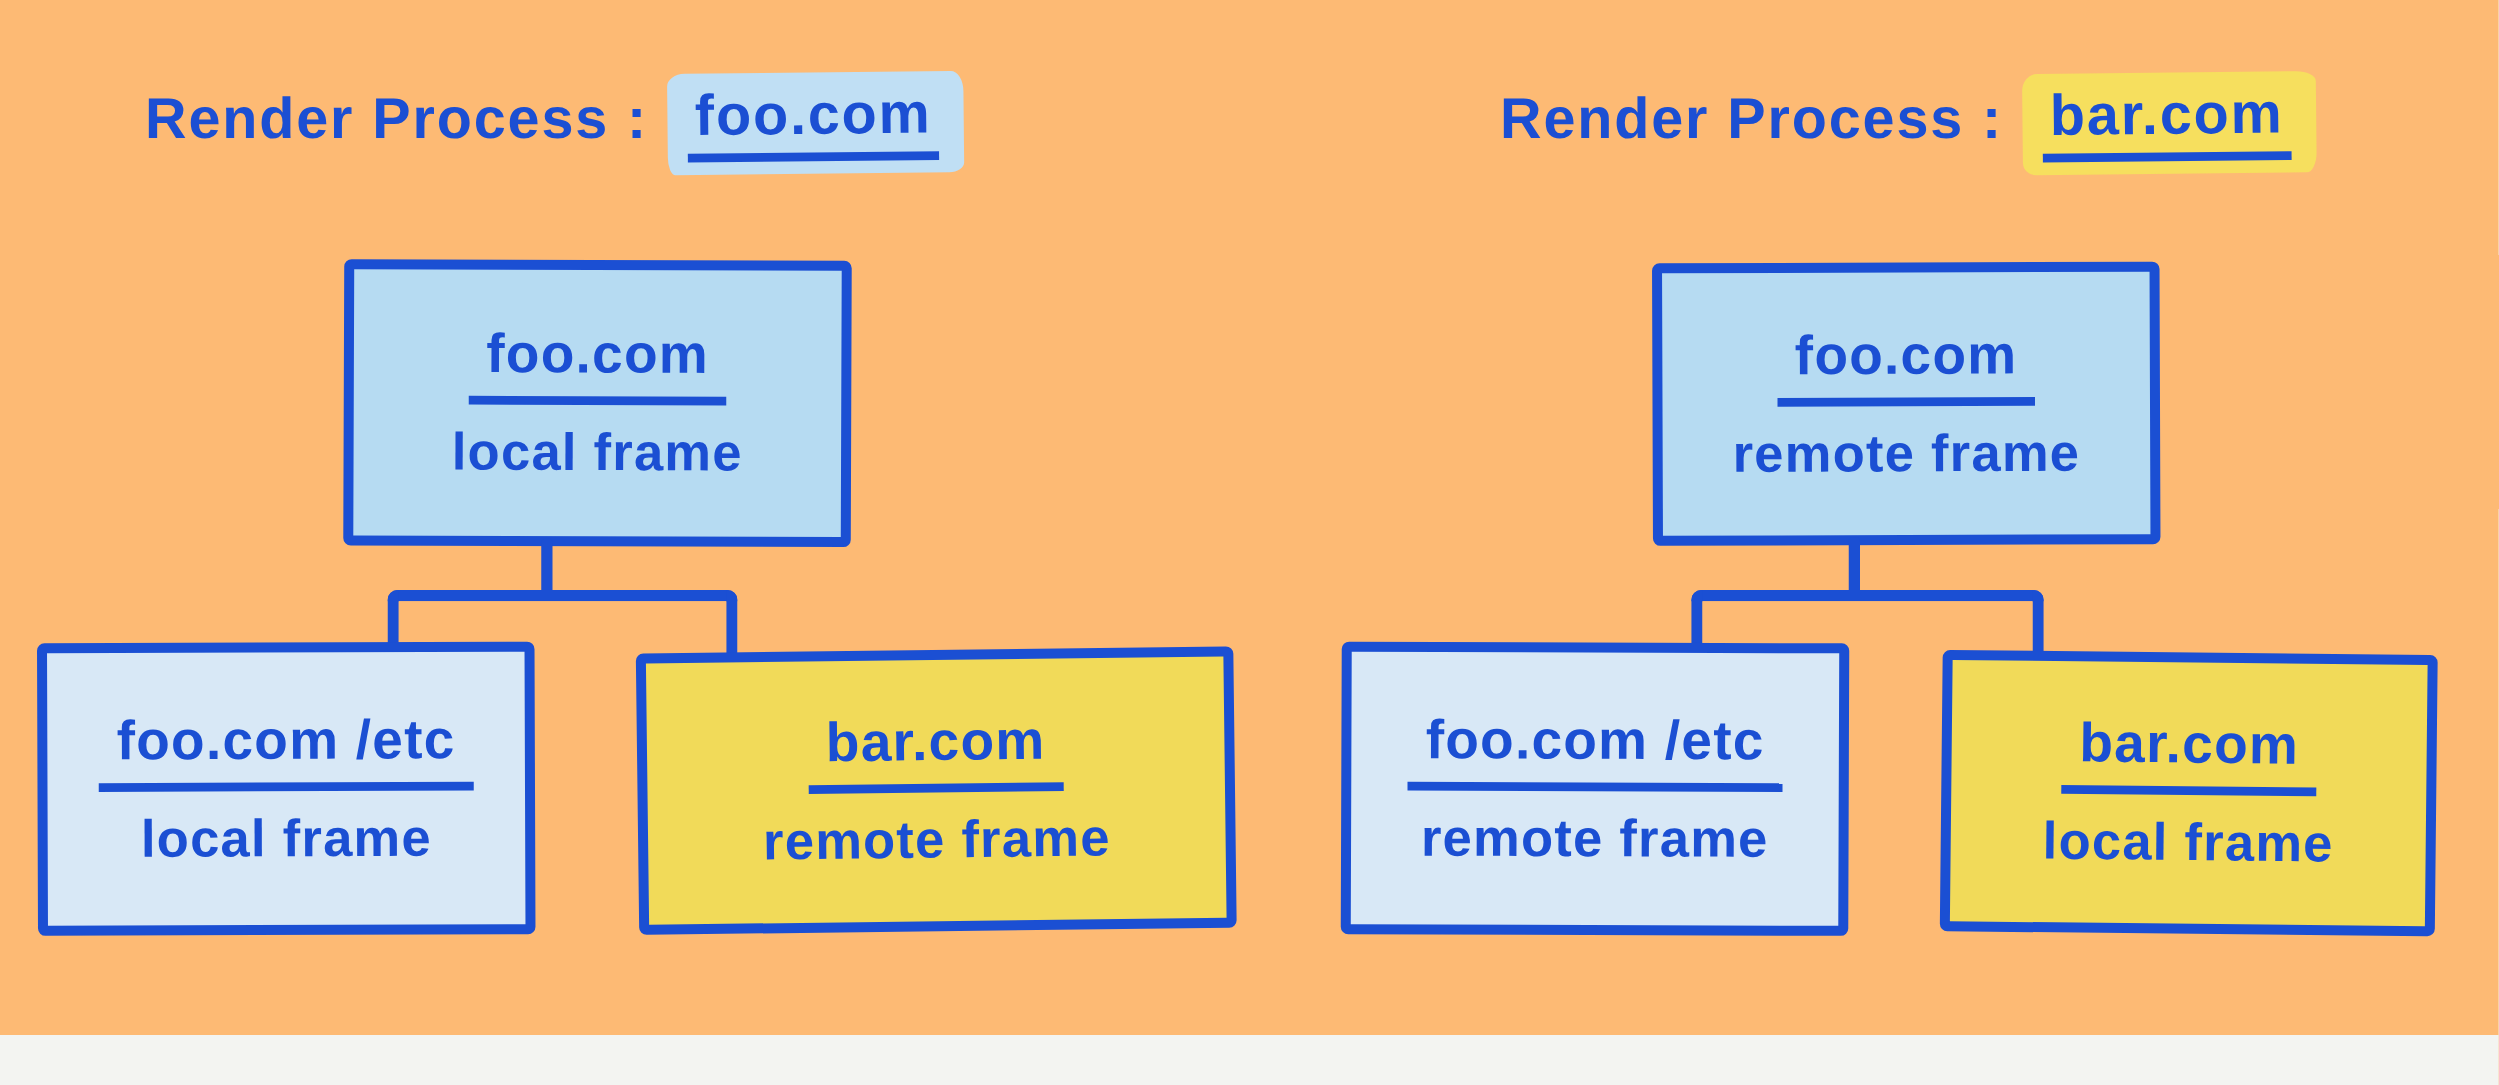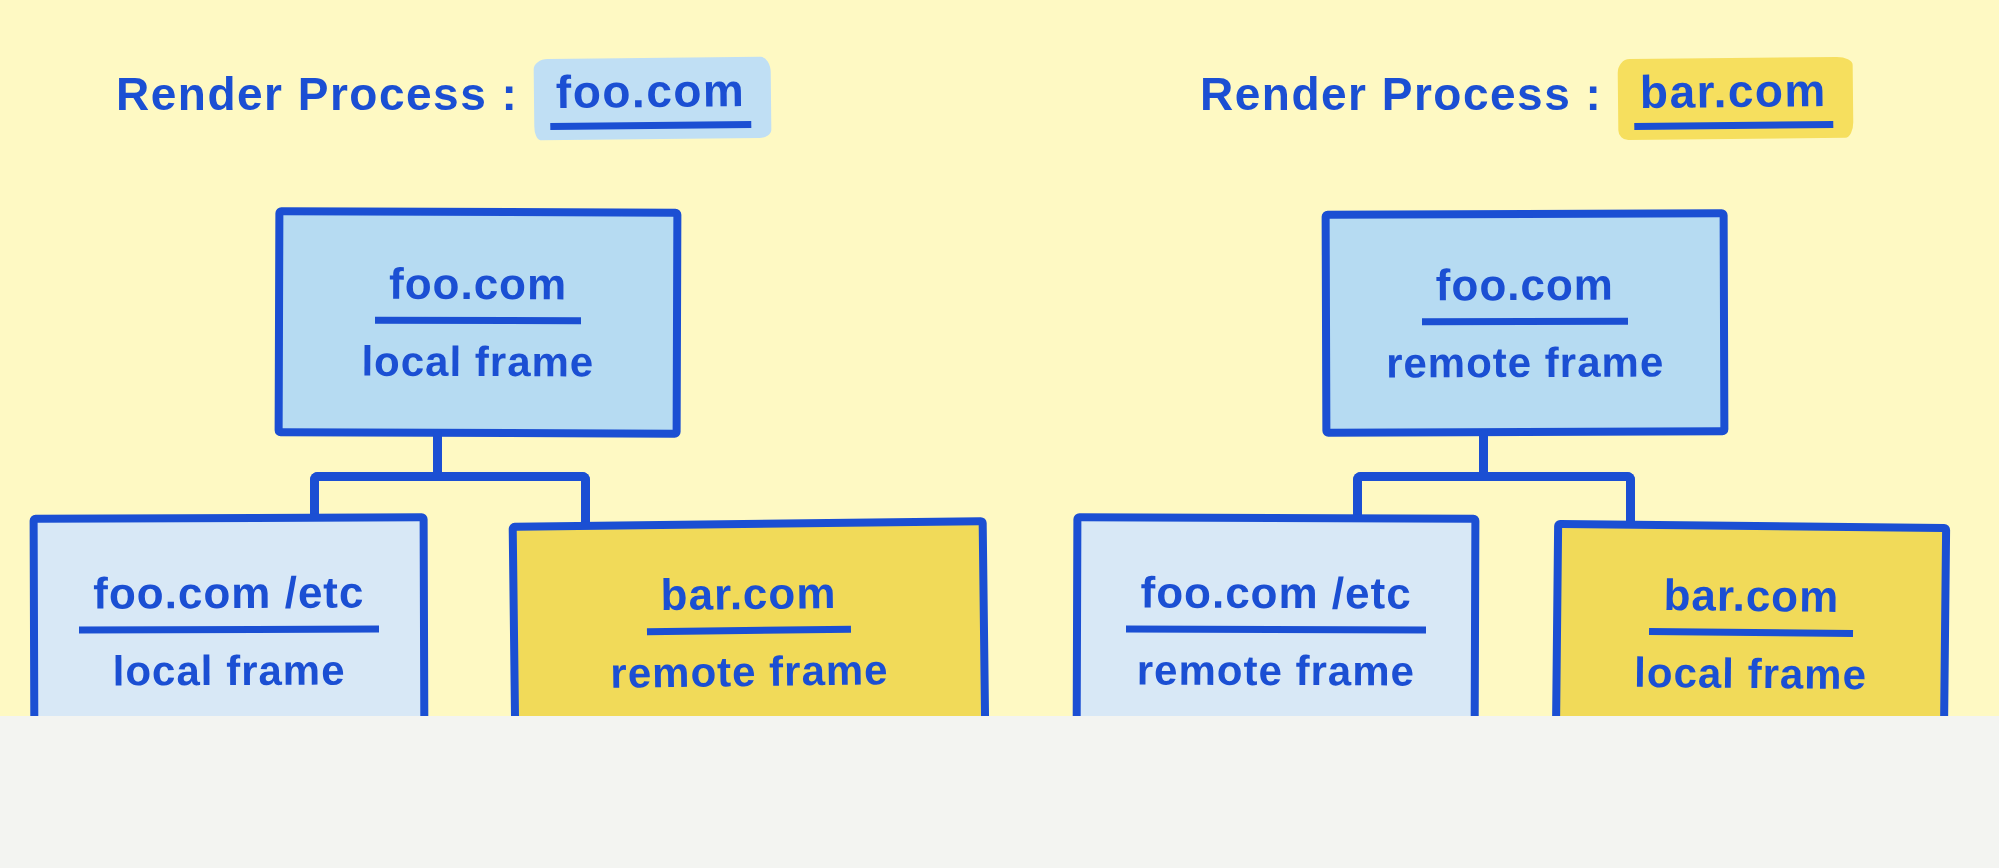--- a/index.html
+++ b/index.html
@@ -4,22 +4,22 @@
 <style>
   html, body {
     margin: 0;
     padding: 0;
     background: #f3f4f1;
     font-family: "Liberation Sans", sans-serif;
   }
   #canvas {
     position: relative;
     width: 1999px;
-    height: 716px;
-    background: #fef9c3;
+    height: 828px;
+    background: #fdba74;
     overflow: hidden;
     color: #1b4fd3;
   }
   .panel { position: absolute; top: 0; width: 1000px; height: 868px; }
   #panel-left  { left: 0; }
   #panel-right { left: 1000px; }
 
   
   .title {
     position: absolute;

